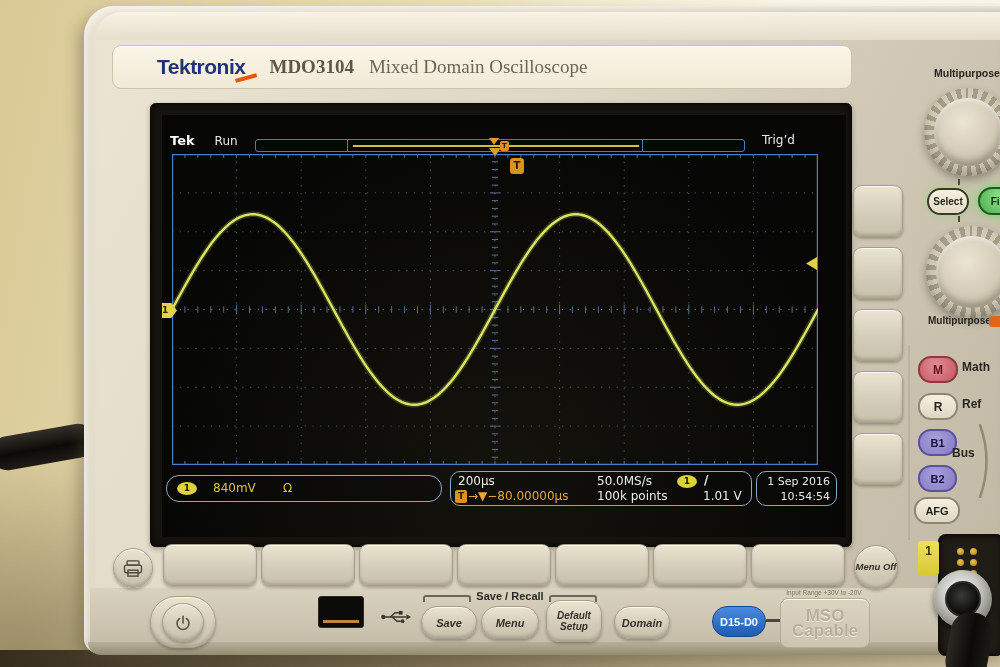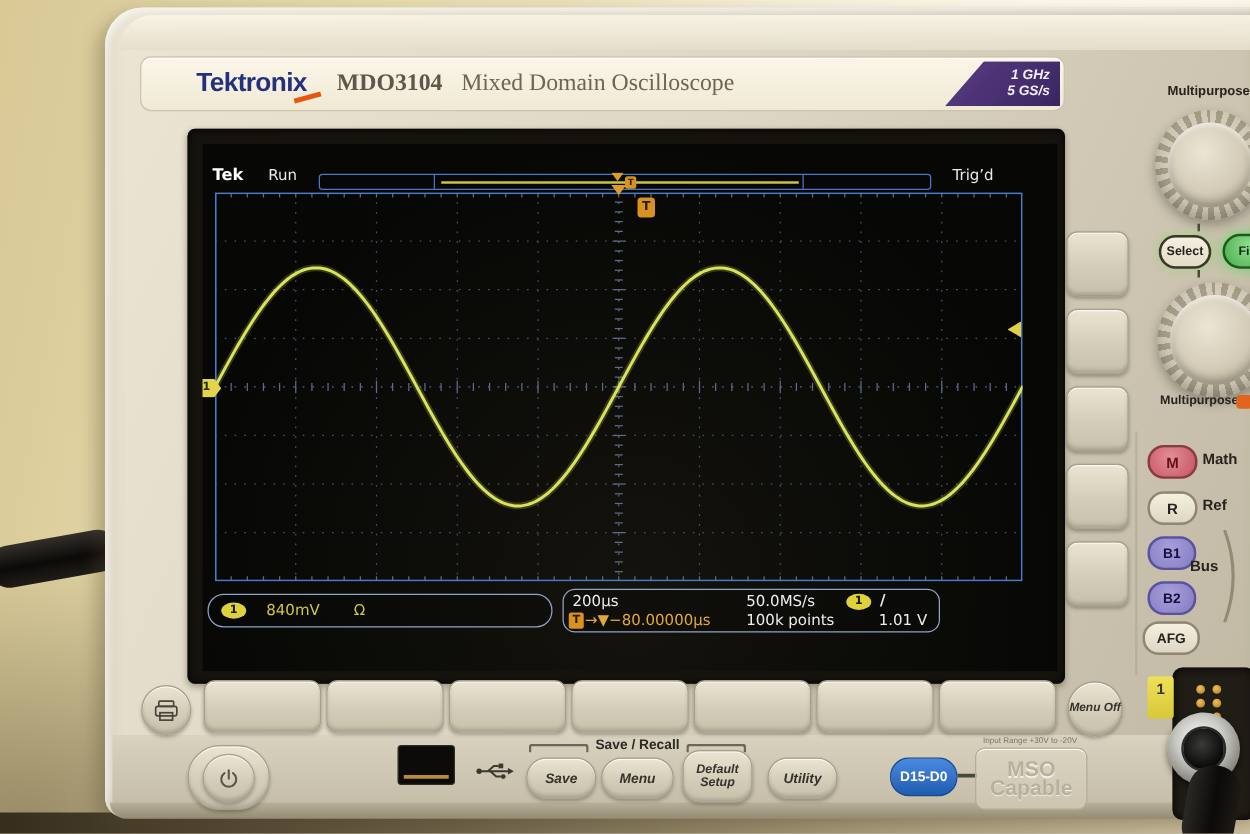--- a/index.html
+++ b/index.html
@@ -126,24 +126,20 @@
   <div class="abs bottom-lip"></div>
   <div class="abs seam"></div>
 
   <div class="abs banner">
     <div class="tek-logo">
       <span>Tektronix</span>
       <span class="tek-slash"></span>
     </div>
     <div class="model">MDO3104</div>
     <div class="model-desc">Mixed Domain Oscilloscope</div>
-    <div class="spec-wedge">
-      <div>1 GHz</div>
-      <div>5 GS/s</div>
-    </div>
   </div>
 
   <div class="abs bezel"></div>
   <div class="abs screen sfont">
     <div class="abs tek-run"><b>Tek</b><span>Run</span></div>
     <div class="abs acqbar">
       <div class="acq-div" style="left:91px"></div>
       <div class="acq-div" style="left:386px"></div>
       <div class="acq-zoomline"></div>
       <div class="acq-tri"></div>
@@ -371,20 +367,24 @@
     <div class="abs sbox box2">
       <span class="abs wht s12" style="left:7px;top:2px">200µs</span>
       <span class="abs wht s12" style="left:146px;top:2px">50.0MS/s</span>
       <span class="chbadge" style="left:226px;top:3px">1</span>
       <span class="abs wht s12" style="left:253px;top:1px;font-weight:bold">/</span>
       <span class="tflag" style="left:4px;top:18px">T</span>
       <span class="abs org s12" style="left:17px;top:17px">→▼−80.00000µs</span>
       <span class="abs wht s12" style="left:146px;top:17px">100k points</span>
       <span class="abs wht s12" style="left:252px;top:17px">1.01 V</span>
     </div>
+    <div class="abs sbox box3">
+      <div>1 Sep  2016</div>
+      <div>10:54:54</div>
+    </div>
   </div>
 
   <div class="abs key" style="left:853px;top:185px;width:48px;height:50px"></div>
   <div class="abs key" style="left:853px;top:247px;width:48px;height:50px"></div>
   <div class="abs key" style="left:853px;top:309px;width:48px;height:50px"></div>
   <div class="abs key" style="left:853px;top:371px;width:48px;height:50px"></div>
   <div class="abs key" style="left:853px;top:433px;width:48px;height:50px"></div>
 
   <div class="abs key" style="left:163px;top:544px;width:92px;height:40px"></div>
   <div class="abs key" style="left:261px;top:544px;width:92px;height:40px"></div>
@@ -426,21 +426,21 @@
       <path d="M33 9 l-5 -2.8 v5.6 z" stroke="none"></path>
     </g>
   </svg>
 
   <div class="abs sr-bracket" style="left:418px;top:589px;width:184px">
       <span>Save / Recall</span>
     </div>
   <div class="abs key oval" style="left:421px;top:606px;width:54px;height:31px">Save</div>
   <div class="abs key oval" style="left:481px;top:606px;width:56px;height:31px">Menu</div>
   <div class="abs key oval" style="left:546px;top:600px;width:54px;height:40px;font-size:10px;line-height:11px;border-radius:14px">Default Setup</div>
-  <div class="abs key oval" style="left:614px;top:606px;width:54px;height:31px">Utility</div>
+  <div class="abs key oval" style="left:614px;top:606px;width:54px;height:31px">Domain</div>
   <div class="abs oval btn-d15" style="left:712px;top:606px;width:52px;height:29px">D15-D0</div>
   <div class="abs conn-line" style="left:766px;top:619px;width:16px;height:3px"></div>
   <div class="abs tiny-label" style="left:772px;top:589px;width:104px">Input Range +30V to -20V</div>
   <div class="abs mso-panel" style="left:780px;top:598px;width:88px;height:48px">
       <span>MSO Capable</span>
     </div>
   <div class="abs key oval" style="left:854px;top:545px;width:42px;height:42px;border-radius:50%;font-size:9.5px;line-height:10.5px">Menu Off</div>
 
   <div class="abs plabel" style="left:934px;top:67px;font-size:10.5px">Multipurpose</div>
   <div class="abs knob" style="left:924px;top:88px;width:88px;height:88px">

